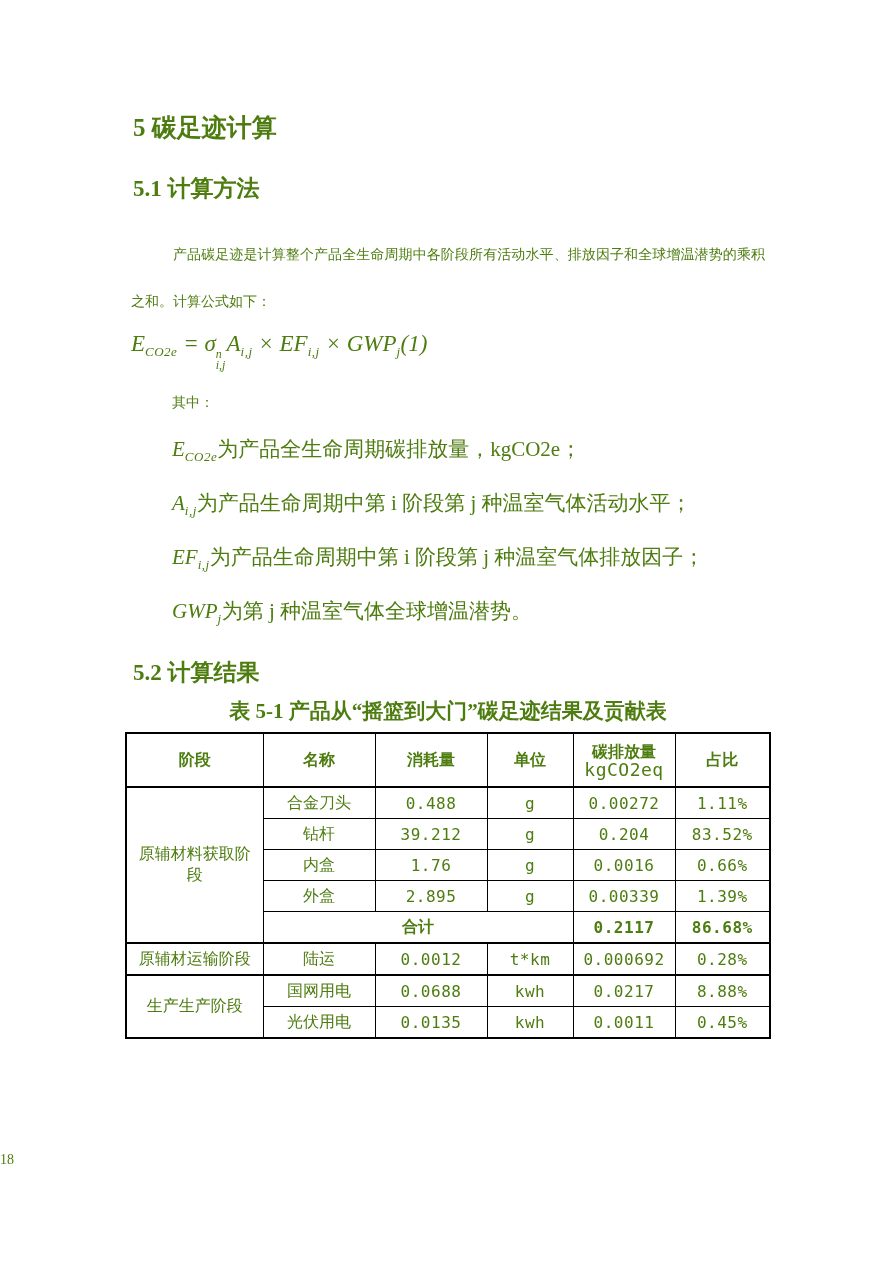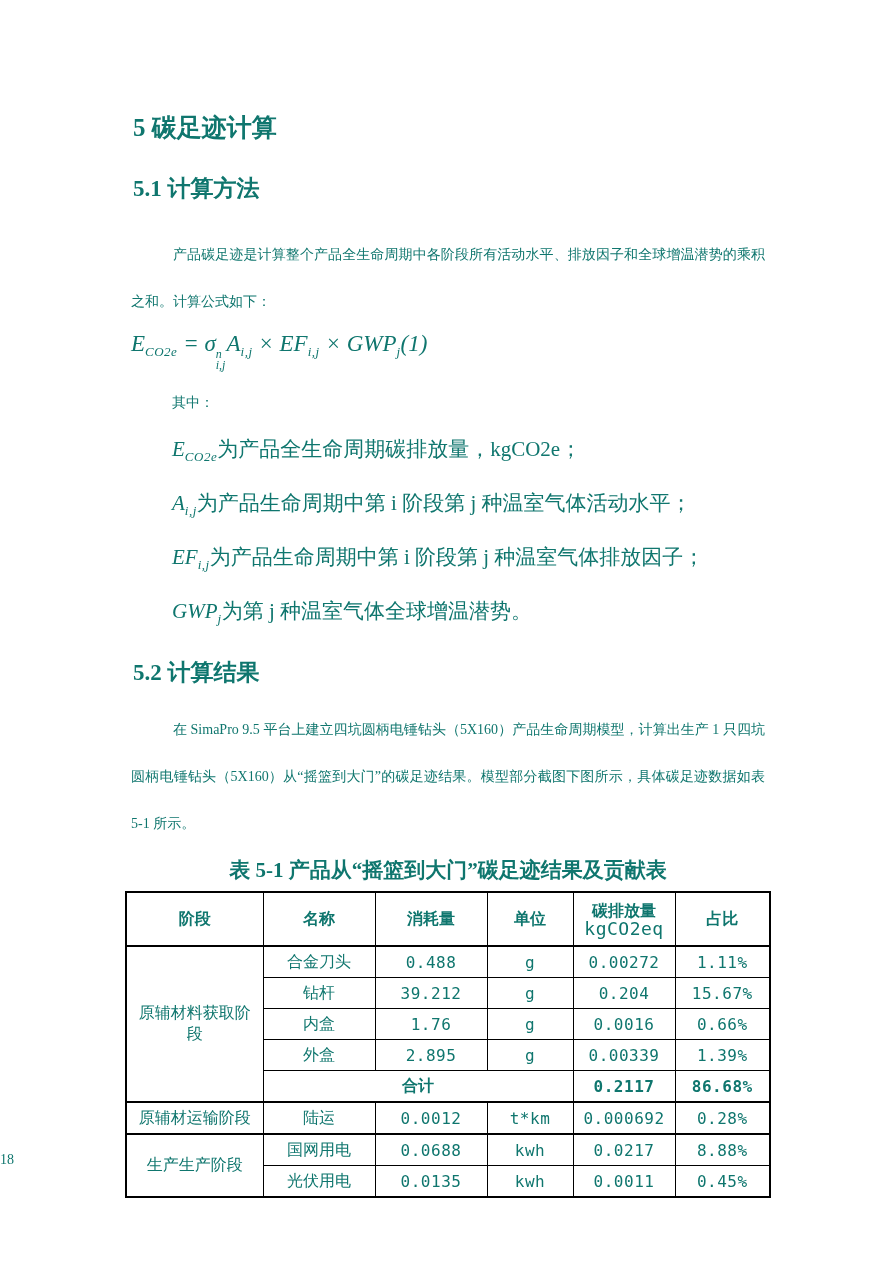--- a/index.html
+++ b/index.html
@@ -1,20 +1,20 @@
 <!DOCTYPE html>
 <html><head>
 <meta charset="utf-8">
 <style>
   html,body { margin:0; padding:0; background:#ffffff; }
   .page {
     position:relative;
     width:884px; height:1262px;
     background:#ffffff;
-    color:#0f766e;
+    color:#4d7c0f;
     font-family:"Liberation Serif","DejaVu Serif",serif;
     overflow:hidden;
   }
   .content { position:absolute; left:131px; top:0; width:634px; }
 
   h1.chapter {
     margin:112px 0 0 2px;
     font-size:25px; line-height:32px; font-weight:bold;
   }
   h2.section {
@@ -107,21 +107,20 @@
     <p class="def-line"><span class="def-var">E</span><span class="f-sub">CO2e</span><span>为产品全生命周期碳排放量，kgCO2e；</span></p>
 
     <p class="def-line"><span class="def-var">A</span><span class="f-sub">i,j</span><span>为产品生命周期中第 i 阶段第 j 种温室气体活动水平；</span></p>
 
     <p class="def-line"><span class="def-var">EF</span><span class="f-sub">i,j</span><span>为产品生命周期中第 i 阶段第 j 种温室气体排放因子；</span></p>
 
     <p class="def-line"><span class="def-var">GWP</span><span class="f-sub">j</span><span>为第 j 种温室气体全球增温潜势。</span></p>
 
     <h2 class="section section-2">5.2 计算结果</h2>
 
-    <p class="body results-para indent2">在 SimaPro 9.5 平台上建立四坑圆柄电锤钻头（5X160）产品生命周期模型，计算出生产 1 只四坑圆柄电锤钻头（5X160）从“摇篮到大门”的碳足迹结果。模型部分截图下图所示，具体碳足迹数据如表 5-1 所示。</p>
 
     <div class="table-title">表 5-1 产品从“摇篮到大门”碳足迹结果及贡献表</div>
 
     <table class="results">
       <colgroup>
         <col style="width:137px">
           <col style="width:112px">
           <col style="width:112px">
         <col style="width:86px">
           <col style="width:102px">
@@ -147,21 +146,21 @@
           <td class="num">0.488</td>
           <td class="num">g</td>
           <td class="num">0.00272</td>
           <td class="num">1.11%</td>
         </tr>
         <tr>
           <td>钻杆</td>
           <td class="num">39.212</td>
           <td class="num">g</td>
           <td class="num">0.204</td>
-          <td class="num">15.67%</td>
+          <td class="num">83.52%</td>
         </tr>
         <tr>
           <td>内盒</td>
           <td class="num">1.76</td>
           <td class="num">g</td>
           <td class="num">0.0016</td>
           <td class="num">0.66%</td>
         </tr>
         <tr>
           <td>外盒</td>

